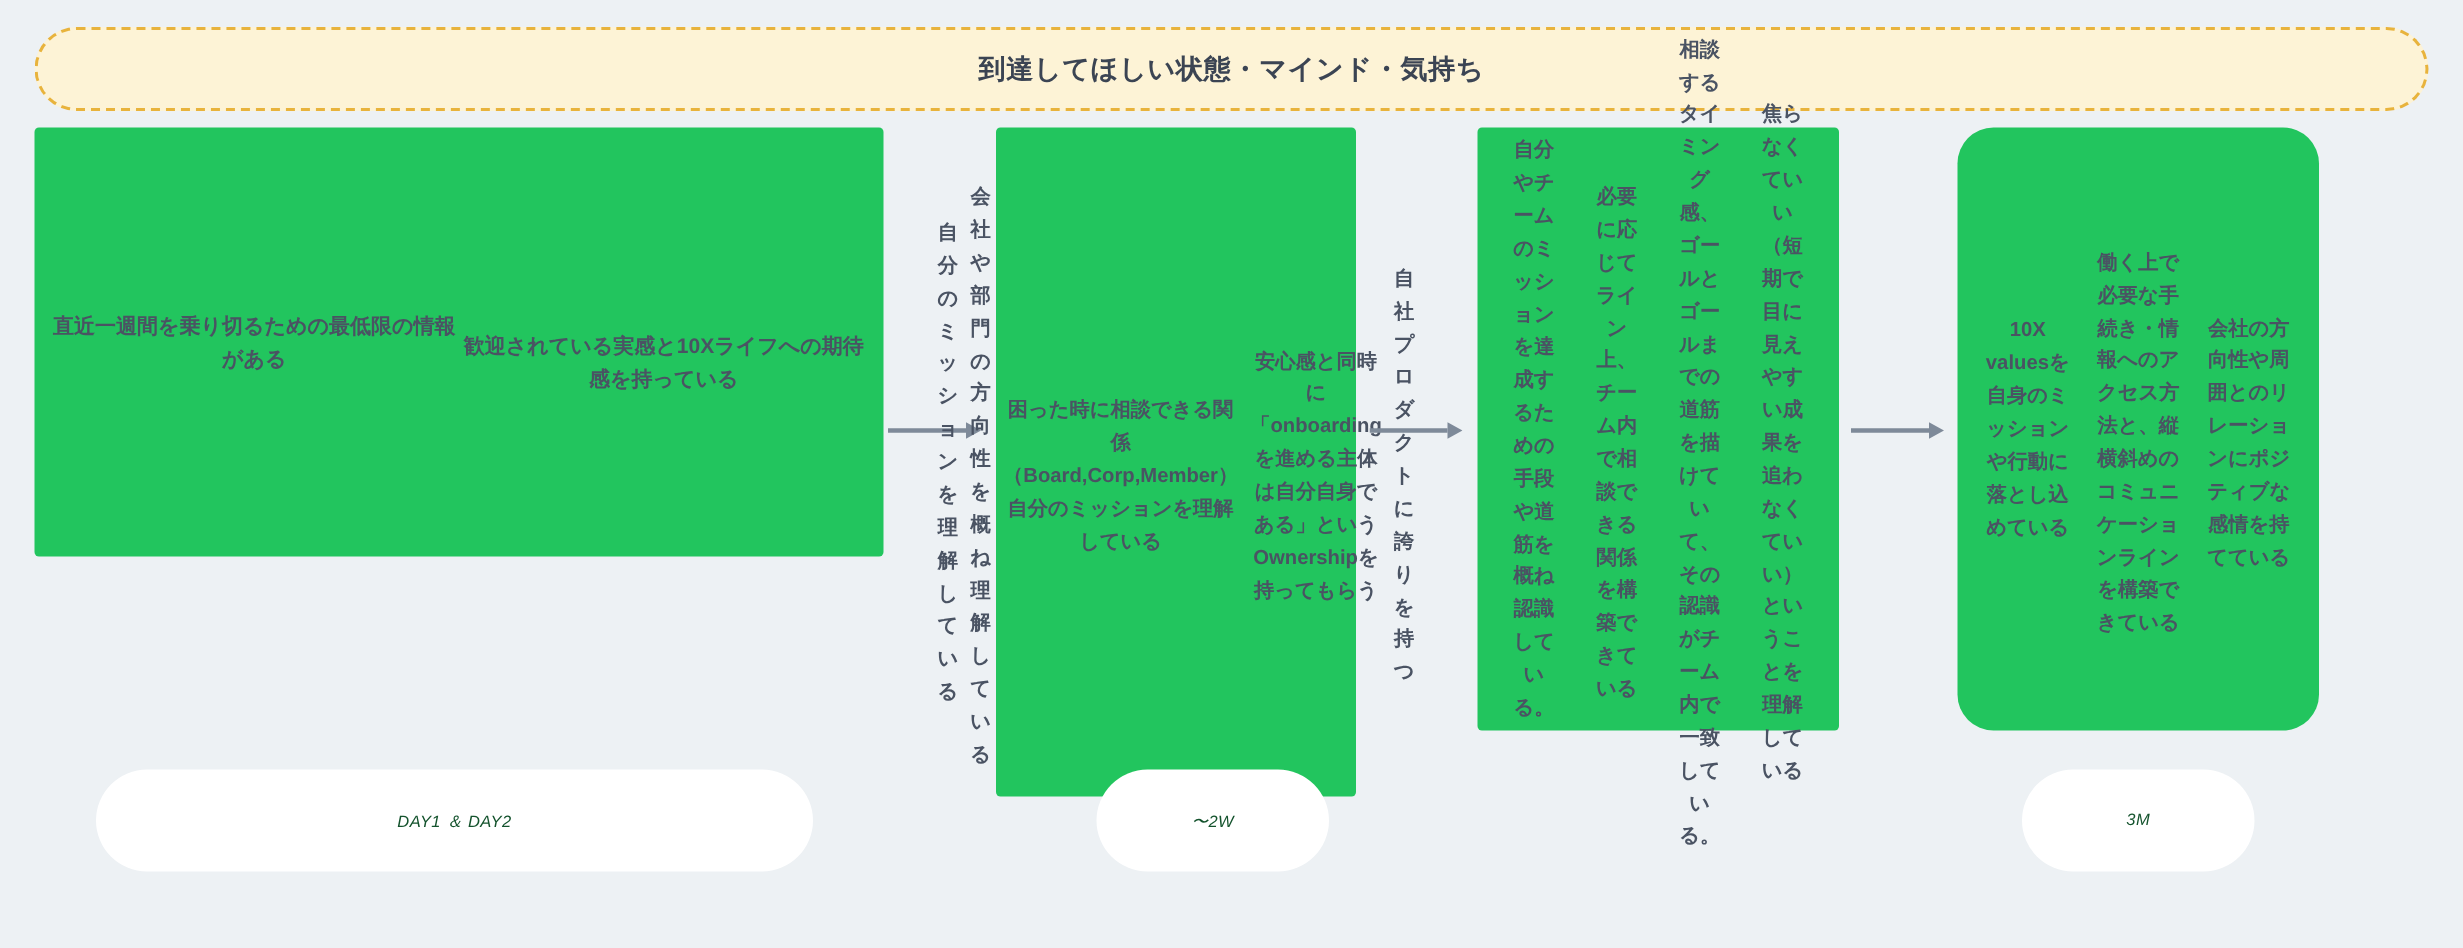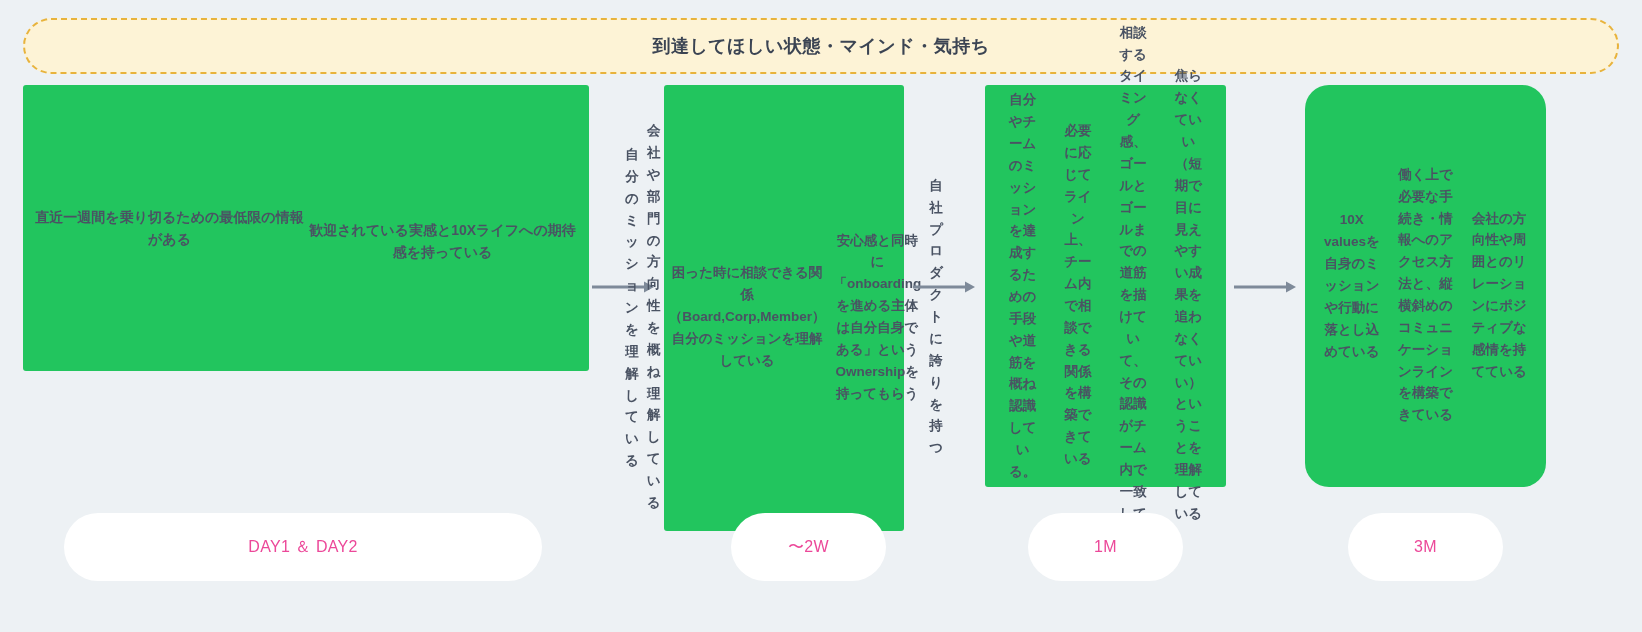--- a/index.html
+++ b/index.html
@@ -83,23 +83,24 @@
     height: 68px;
     background: #ffffff;
     border-radius: 34px;
     display: flex; align-items: center; justify-content: center;
   }
   .pill-1 { left: 64px;   width: 478px; }
   .pill-2 { left: 731px;  width: 155px; }
   .pill-3 { left: 1028px; width: 155px; }
   .pill-4 { left: 1348px; width: 155px; }
   .pill-label {
-    font-size: 16px;
-    color: #ec4899;
+    font-size: 11px;
+    color: #14532d;
     letter-spacing: 0.3px;
+    font-style: italic;
   }
 </style>
 </head>
 <body>
 
 <div id="canvas">
 
   <div class="banner">
     <div class="banner-title">到達してほしい状態・マインド・気持ち</div>
   </div>
@@ -150,20 +151,17 @@
     <div class="para">働く上で必要な手続き・情報へのアクセス方法と、縦横斜めのコミュニケーションラインを構築できている</div>
     <div class="para">会社の方向性や周囲とのリレーションにポジティブな感情を持てている</div>
   </div>
 
   <div class="pill pill-1">
     <span class="pill-label">DAY1 ＆ DAY2</span>
   </div>
   <div class="pill pill-2">
     <span class="pill-label">〜2W</span>
   </div>
-  <div class="pill pill-3">
-    <span class="pill-label">1M</span>
-  </div>
   <div class="pill pill-4">
     <span class="pill-label">3M</span>
   </div>
 
 </div>
 
 </body></html>

